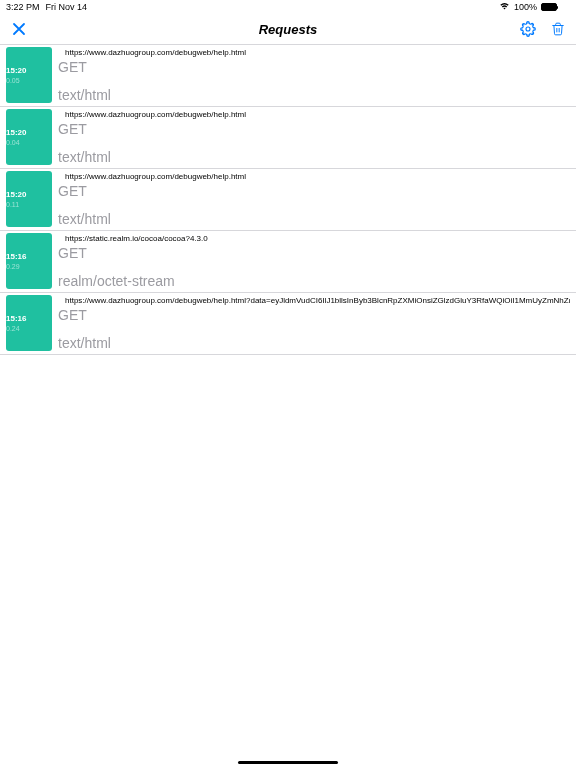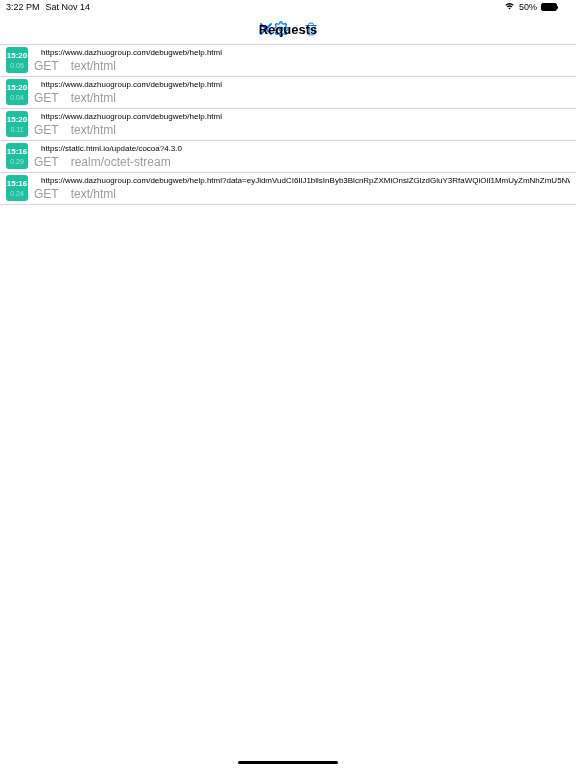--- a/index.html
+++ b/index.html
@@ -47,24 +47,25 @@
       position: absolute;
       right: -2px;
       top: 2px;
       width: 1.5px;
       height: 3px;
       background: #000;
       border-radius: 0 1px 1px 0;
     }
     .nav-bar {
       display: flex;
-      justify-content: center;
+      justify-content: space-between;
       align-items: center;
       padding: 6px 10px 6px 12px;
       height: 30px;
+      font-style: italic;
     }
     .nav-left, .nav-right {
       display: flex;
       align-items: center;
       gap: 14px;
     }
     .nav-title {
       font-size: 13px;
       font-weight: 600;
       position: absolute;
@@ -96,24 +97,23 @@
       display: flex;
       align-items: flex-start;
       border-bottom: 0.5px solid #d7d7db;
       padding: 2px 6px 3px 6px;
       gap: 6px;
       min-height: 28px;
     }
     .time-badge {
       background: #1fc0a0;
       border-radius: 3px;
-      width: 22px;
+      width: 46px;
       display: flex;
       flex-direction: column;
-      align-items: center;
       justify-content: center;
       padding: 2px 0;
       flex-shrink: 0;
       align-self: stretch;
     }
     .time-badge .t {
       color: #fff;
       font-size: 8px;
       font-weight: 600;
       line-height: 10px;
@@ -135,49 +135,50 @@
     .url {
       font-size: 8px;
       color: #000;
       white-space: nowrap;
       overflow: hidden;
       padding-left: 7px;
     }
     .meta {
       display: flex;
       gap: 12px;
-      font-size: 12px;
+      font-size: 14px;
       color: #9b9ba1;
+      flex-direction: column;
     }
     .home-indicator {
       position: absolute;
       bottom: 4px;
       left: 50%;
       transform: translateX(-50%);
       width: 100px;
       height: 3px;
       background: #000;
       border-radius: 2px;
     }
   </style>
 </head>
 <body>
 
 <div class="status-bar">
   <div class="status-left">
     <span>3:22 PM</span>
-    <span>Sat Nov 14</span>
+    <span>Fri Nov 14</span>
   </div>
   <div class="status-right">
     <span>
       <svg width="11" height="8" viewBox="0 0 11 8">
           <path d="M5.5 7.5 L4.3 6.1 Q5.5 5.2 6.7 6.1 Z M2.8 4.4 Q5.5 2.1 8.2 4.4 L7.2 5.5 Q5.5 4 3.8 5.5 Z M1.3 2.7 Q5.5 -0.8 9.7 2.7 L8.7 3.8 Q5.5 1 2.3 3.8 Z" fill="#000"></path>
         </svg>
     </span>
-    <span>50%</span>
+    <span>100%</span>
     <span class="battery-box"></span>
   </div>
 </div>
 
 <div class="nav-bar">
   <div class="nav-left">
     <span class="close-icon">
       <svg width="14" height="14" viewBox="0 0 14 14">
           <path d="M2 2 L12 12 M12 2 L2 12" stroke="#007aff" stroke-width="1.8" stroke-linecap="round"></path>
         </svg>
@@ -239,21 +240,21 @@
           <span>text/html</span>
         </div>
       </div>
     </div>
     <div class="row">
       <div class="time-badge">
         <div class="t">15:16</div>
         <div class="d">0.29</div>
       </div>
       <div class="row-body">
-        <div class="url">https://static.html.io/update/cocoa?4.3.0</div>
+        <div class="url">https://static.realm.io/cocoa/cocoa?4.3.0</div>
         <div class="meta">
           <span>GET</span>
           <span>realm/octet-stream</span>
         </div>
       </div>
     </div>
     <div class="row">
       <div class="time-badge">
         <div class="t">15:16</div>
         <div class="d">0.24</div>

